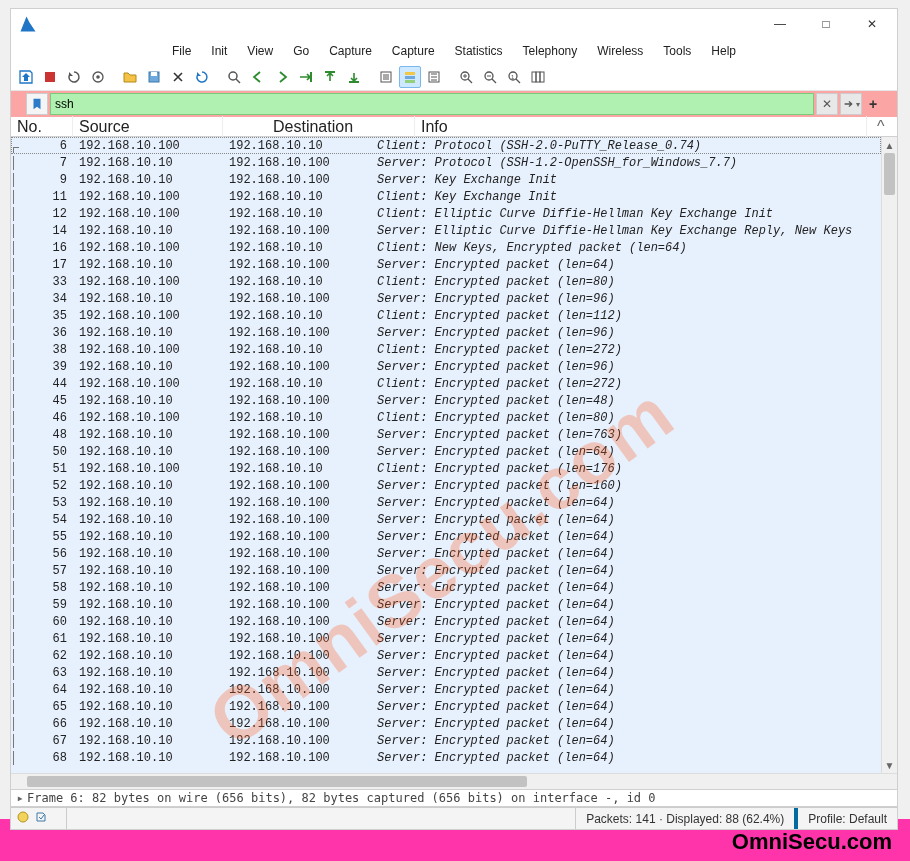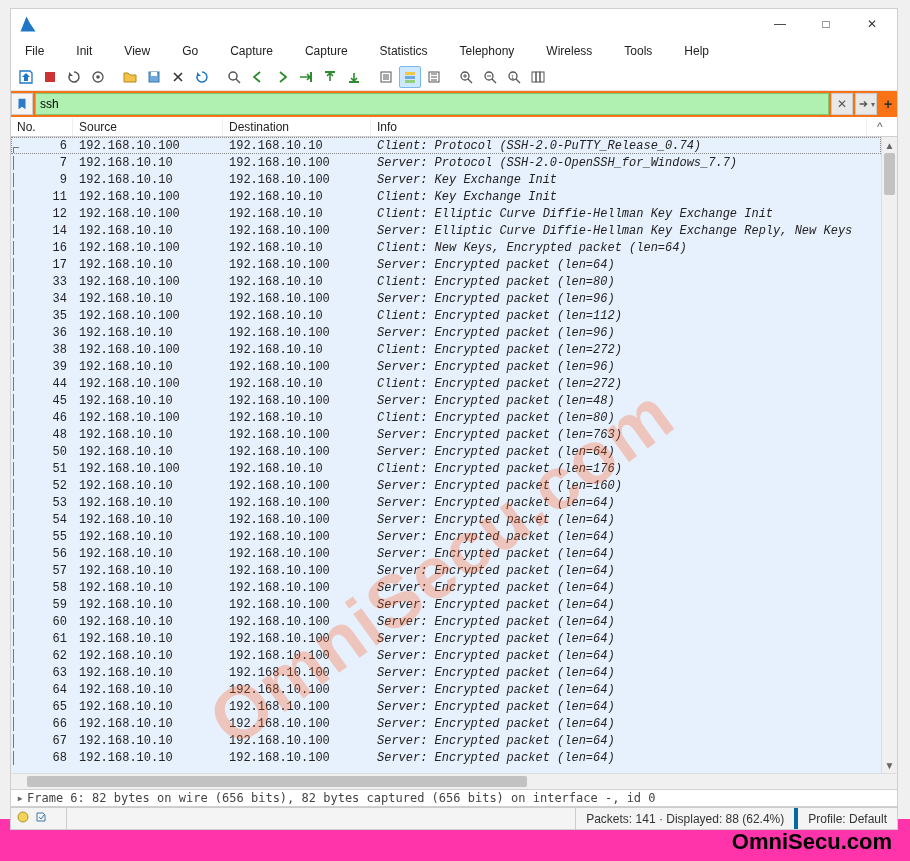--- a/index.html
+++ b/index.html
@@ -43,22 +43,23 @@
     display:flex; align-items:center; justify-content:center;
     font-family:"Segoe UI Symbol", sans-serif;
     color:#333;
   }
   
   .menubar {
     height:24px;
     display:flex;
     align-items:center;
     padding:0 4px;
-    gap:12px;
+    gap:0;
     background:#fff;
+    justify-content:center;
   }
   .menubar .mi {
     padding:2px 10px;
     color:#222;
   }
   
   .toolbar {
     height:28px;
     display:flex;
     align-items:center;
@@ -73,23 +74,23 @@
     margin-right:2px;
     border-radius:2px;
   }
   .tbtn svg { width:16px; height:16px; }
   .tsep { width:8px; }
   
   .filterbar {
     height:26px;
     display:flex;
     align-items:stretch;
-    padding:2px 0;
+    padding:2px 15px;
     gap:2px;
-    background:#f97316;
+    background:#fca5a5;
     justify-content:space-between;
   }
   .filter-bookmark {
     width:22px; display:flex; align-items:center; justify-content:center;
     border:1px solid #ccc; background:#f5f5f5;
   }
   .filter-input {
     flex:1;
     display:flex; align-items:center;
     background:#b0f0b0;
@@ -112,27 +113,27 @@
     width:18px; display:flex; align-items:center; justify-content:center;
     color:#333; font-size:14px; font-weight:bold;
   }
   
   .colheaders {
     height:20px;
     display:flex;
     align-items:center;
     background:#ffffff;
     border-bottom:1px solid #d0d0d0;
-    font-size:12px;
+    font-size:16px;
     color:#222;
   }
   .colheaders .ch { padding:2px 6px; border-right:1px solid #eee; }
   .ch-no  { width:62px; }
   .ch-src { width:150px; }
-  .ch-dst { width:148px; }
+  .ch-dst { width:148px;margin-left:44px; }
   .ch-info{ flex:1; }
   .packet-area {
     flex:1;
     position:relative;
     overflow:hidden;
   }
   .packet-rows {
     position:absolute; left:0; top:0; right:16px; bottom:0;
     overflow:hidden;
     background:#e7f0fd;
@@ -459,21 +460,21 @@
         <div class="row selected">
           <div class="c c-no"><span class="bracket-top"></span>6</div>
           <div class="c c-src">192.168.10.100</div>
           <div class="c c-dst">192.168.10.10</div>
           <div class="c c-info">Client: Protocol (SSH-2.0-PuTTY_Release_0.74)</div>
         </div>
         <div class="row">
           <div class="c c-no"><span class="bracket-mid"></span>7</div>
           <div class="c c-src">192.168.10.10</div>
           <div class="c c-dst">192.168.10.100</div>
-          <div class="c c-info">Server: Protocol (SSH-2.0-OpenSSH_for_Windows_7.7)</div>
+          <div class="c c-info">Server: Protocol (SSH-1.2-OpenSSH_for_Windows_7.7)</div>
         </div>
         <div class="row">
           <div class="c c-no"><span class="bracket-mid"></span>9</div>
           <div class="c c-src">192.168.10.10</div>
           <div class="c c-dst">192.168.10.100</div>
           <div class="c c-info">Server: Key Exchange Init</div>
         </div>
         <div class="row">
           <div class="c c-no"><span class="bracket-mid"></span>11</div>
           <div class="c c-src">192.168.10.100</div>

